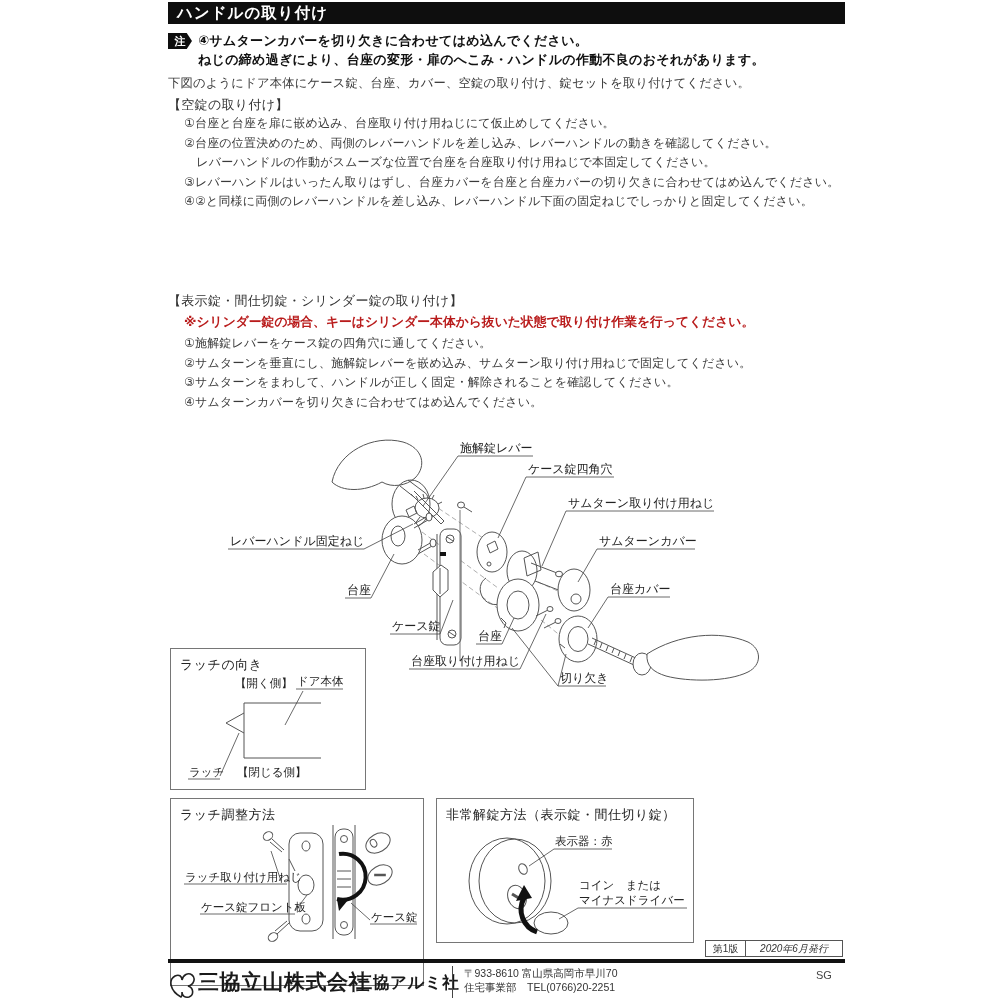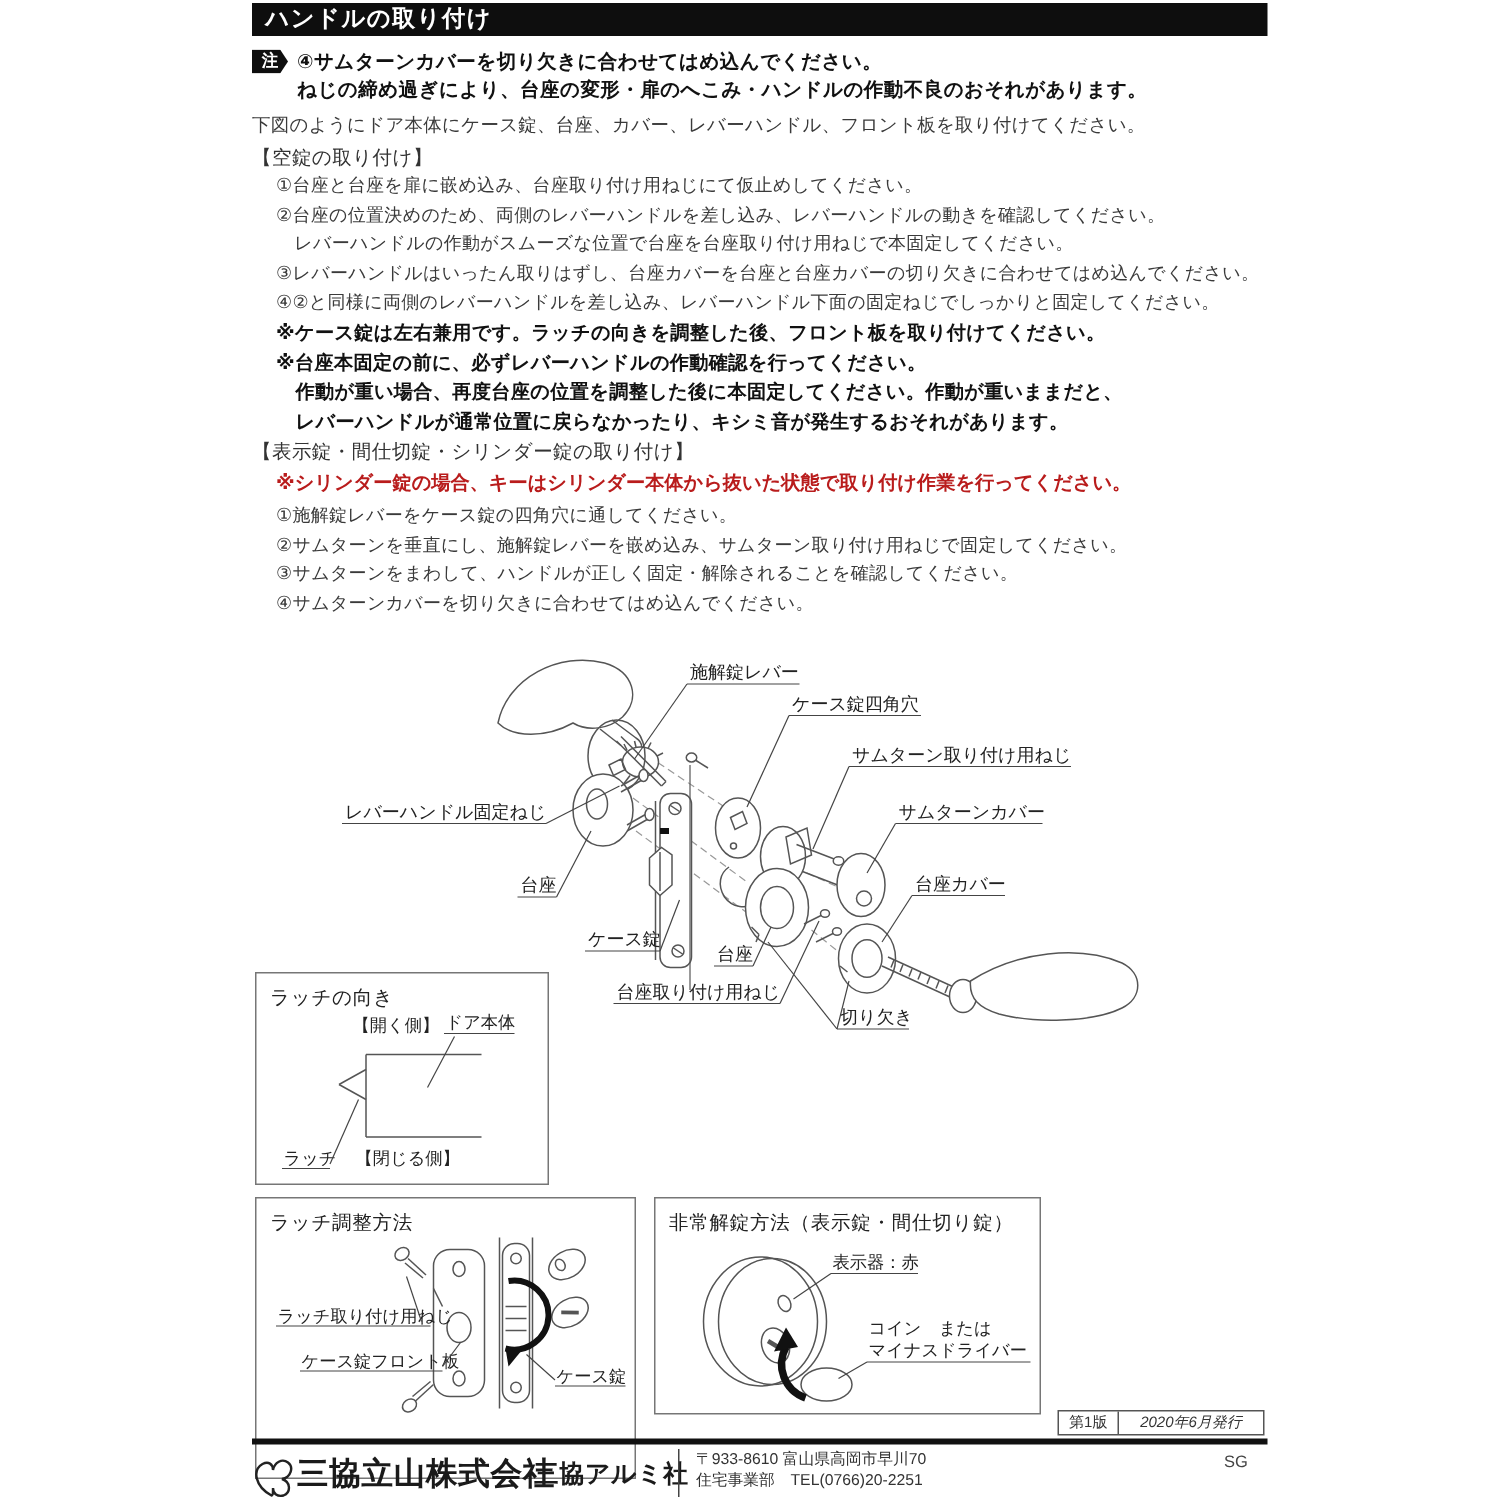--- a/index.html
+++ b/index.html
@@ -58,35 +58,29 @@
   <div class="titlebar">ハンドルの取り付け</div>
 
   <div class="note-block">
     <div class="note-badge">注</div>
     <div class="note-lines">
       <div>④サムターンカバーを切り欠きに合わせてはめ込んでください。</div>
       <div>ねじの締め過ぎにより、台座の変形・扉のへこみ・ハンドルの作動不良のおそれがあります。</div>
     </div>
   </div>
 
-  <div class="intro">下図のようにドア本体にケース錠、台座、カバー、レバーハンドル、フロント板を取り付けてください。</div>
+  <div class="intro">下図のようにドア本体にケース錠、台座、カバー、空錠の取り付け、錠セットを取り付けてください。</div>
 
   <div class="sec-head" style="top:96px">【空錠の取り付け】</div>
   <div class="steps" style="top:114px">
     <div>①台座と台座を扉に嵌め込み、台座取り付け用ねじにて仮止めしてください。</div>
     <div>②台座の位置決めのため、両側のレバーハンドルを差し込み、レバーハンドルの動きを確認してください。</div>
     <div>　レバーハンドルの作動がスムーズな位置で台座を台座取り付け用ねじで本固定してください。</div>
     <div>③レバーハンドルはいったん取りはずし、台座カバーを台座と台座カバーの切り欠きに合わせてはめ込んでください。</div>
     <div>④②と同様に両側のレバーハンドルを差し込み、レバーハンドル下面の固定ねじでしっかりと固定してください。</div>
-  </div>
-  <div class="notes" style="top:212px">
-    <div>※ケース錠は左右兼用です。ラッチの向きを調整した後、フロント板を取り付けてください。</div>
-    <div>※台座本固定の前に、必ずレバーハンドルの作動確認を行ってください。</div>
-    <div>　作動が重い場合、再度台座の位置を調整した後に本固定してください。作動が重いままだと、</div>
-    <div>　レバーハンドルが通常位置に戻らなかったり、キシミ音が発生するおそれがあります。</div>
   </div>
 
   <div class="sec-head" style="top:292px">【表示錠・間仕切錠・シリンダー錠の取り付け】</div>
   <div class="warning" style="top:314px">※シリンダー錠の場合、キーはシリンダー本体から抜いた状態で取り付け作業を行ってください。</div>
   <div class="steps" style="top:334px">
     <div>①施解錠レバーをケース錠の四角穴に通してください。</div>
     <div>②サムターンを垂直にし、施解錠レバーを嵌め込み、サムターン取り付け用ねじで固定してください。</div>
     <div>③サムターンをまわして、ハンドルが正しく固定・解除されることを確認してください。</div>
     <div>④サムターンカバーを切り欠きに合わせてはめ込んでください。</div>
   </div>

